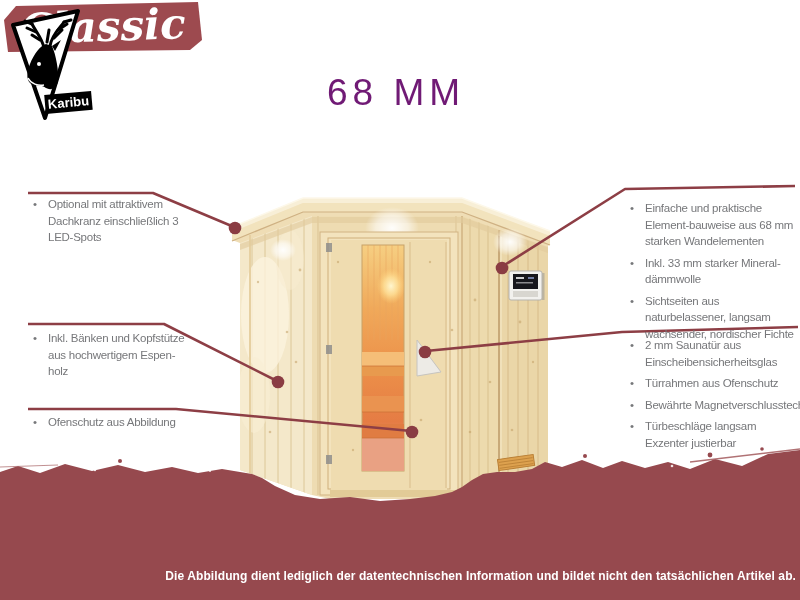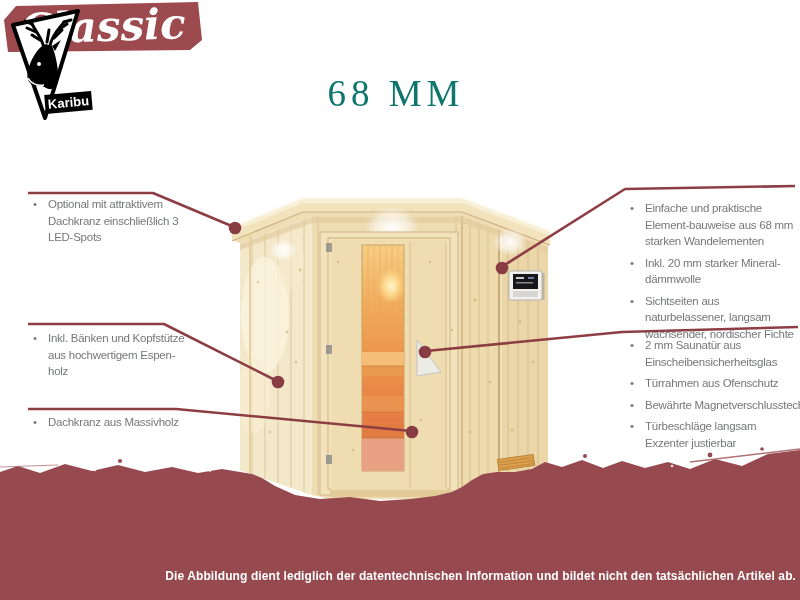--- a/index.html
+++ b/index.html
@@ -2,22 +2,22 @@
 <html><head>
 <meta charset="utf-8">
 <style>
   html,body{margin:0;padding:0;}
   .stage{position:relative;width:800px;height:600px;background:#ffffff;overflow:hidden;
          font-family:"Liberation Sans",sans-serif;}
   .stage svg{position:absolute;left:0;top:0;}
 
   
   .hdr{position:absolute;left:0;top:72px;width:800px;text-align:center;z-index:6;}
-  .model-size{font-size:37px;color:#0f766e;letter-spacing:5px;font-weight:400;
-              transform:translateX(-4px);display:inline-block;font-family:Liberation Serif, serif;}
+  .model-size{font-size:37px;color:#701a75;letter-spacing:5px;font-weight:400;
+              transform:translateX(-4px);display:inline-block;}
   .ribbon{position:absolute;left:294px;top:120px;width:208px;height:60px;z-index:6;}
   .ribbon text{font-family:"DejaVu Serif",serif;font-style:italic;font-weight:bold;
                font-size:42px;fill:#ffffff;}
 
   
   .co{position:absolute;z-index:5;margin:0;padding:0;list-style:none;
       font-size:11.5px;line-height:16.5px;color:#76777a;letter-spacing:-0.25px;}
   .co li{position:relative;padding-left:15px;margin:0 0 5px 0;}
   .co li .blt{position:absolute;left:0;top:0;}
   .co-l1{left:33px;top:196px;width:150px;}
@@ -261,30 +261,30 @@
       <span class="txt">Optional mit attraktivem Dachkranz einschließlich 3 LED-Spots</span></li>
   </ul>
   <ul class="co co-l2">
     <li>
       <span class="blt">•</span>
       <span class="txt">Inkl. Bänken und Kopfstütze aus hochwertigem Espen-holz</span></li>
   </ul>
   <ul class="co co-l3">
     <li>
       <span class="blt">•</span>
-      <span class="txt">Dachkranz aus Massivholz</span></li>
+      <span class="txt">Ofenschutz aus Abbildung</span></li>
   </ul>
 
   <ul class="co co-r1">
     <li>
       <span class="blt">•</span>
       <span class="txt">Einfache und praktische Element-bauweise aus 68 mm starken Wandelementen</span></li>
     <li>
       <span class="blt">•</span>
-      <span class="txt">Inkl. 20 mm starker Mineral-dämmwolle</span></li>
+      <span class="txt">Inkl. 33 mm starker Mineral-dämmwolle</span></li>
     <li>
       <span class="blt">•</span>
       <span class="txt">Sichtseiten aus naturbelassener, langsam wachsender, nordischer Fichte</span></li>
   </ul>
   <ul class="co co-r2">
     <li>
       <span class="blt">•</span>
       <span class="txt">2 mm Saunatür aus Einscheibensicherheitsglas</span></li>
     <li>
       <span class="blt">•</span>

